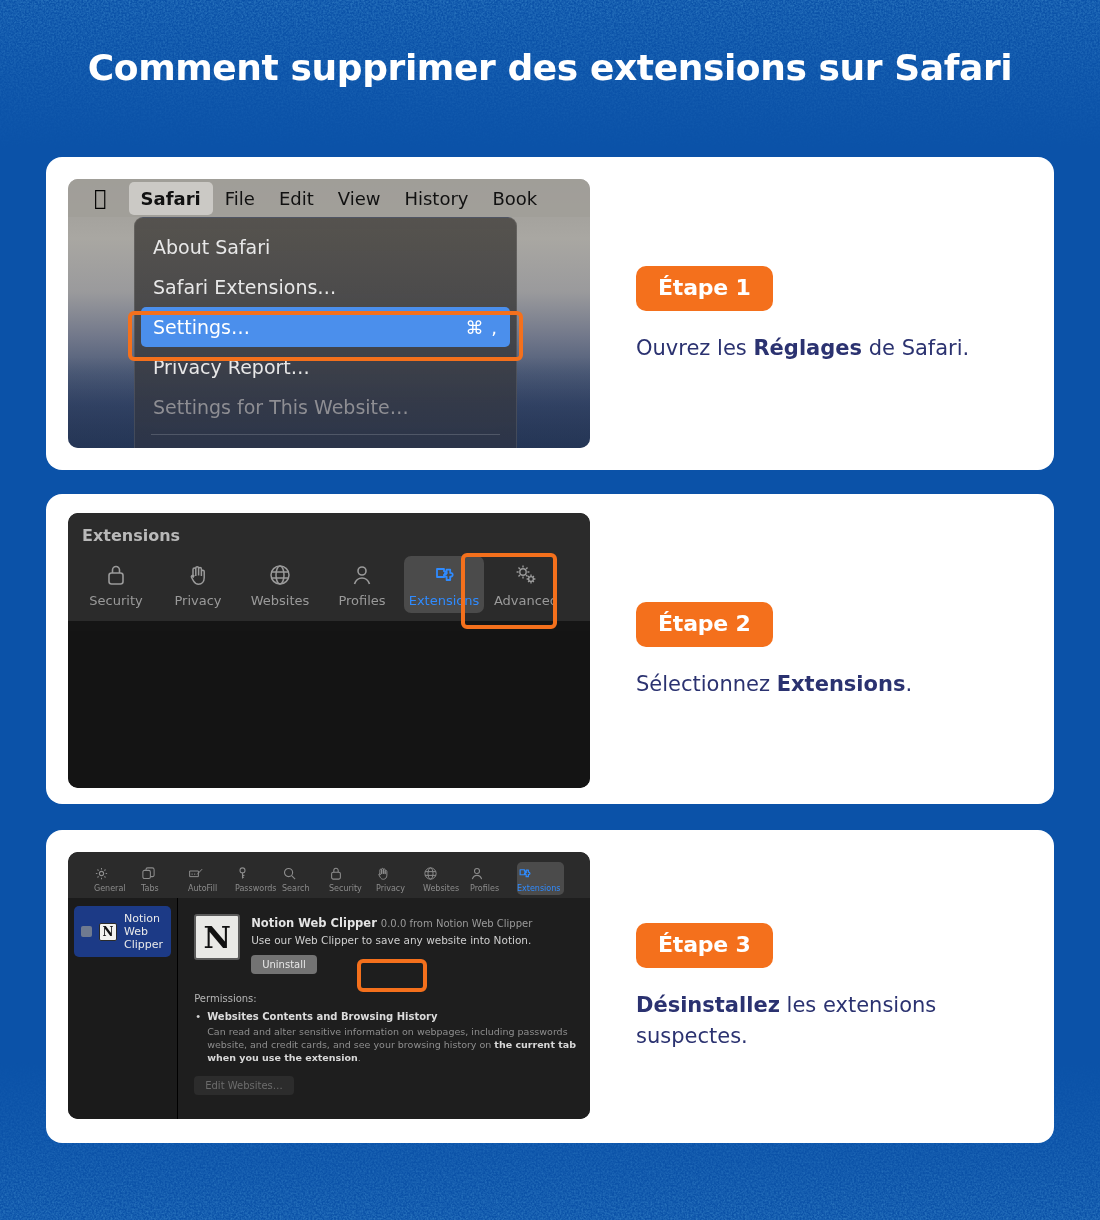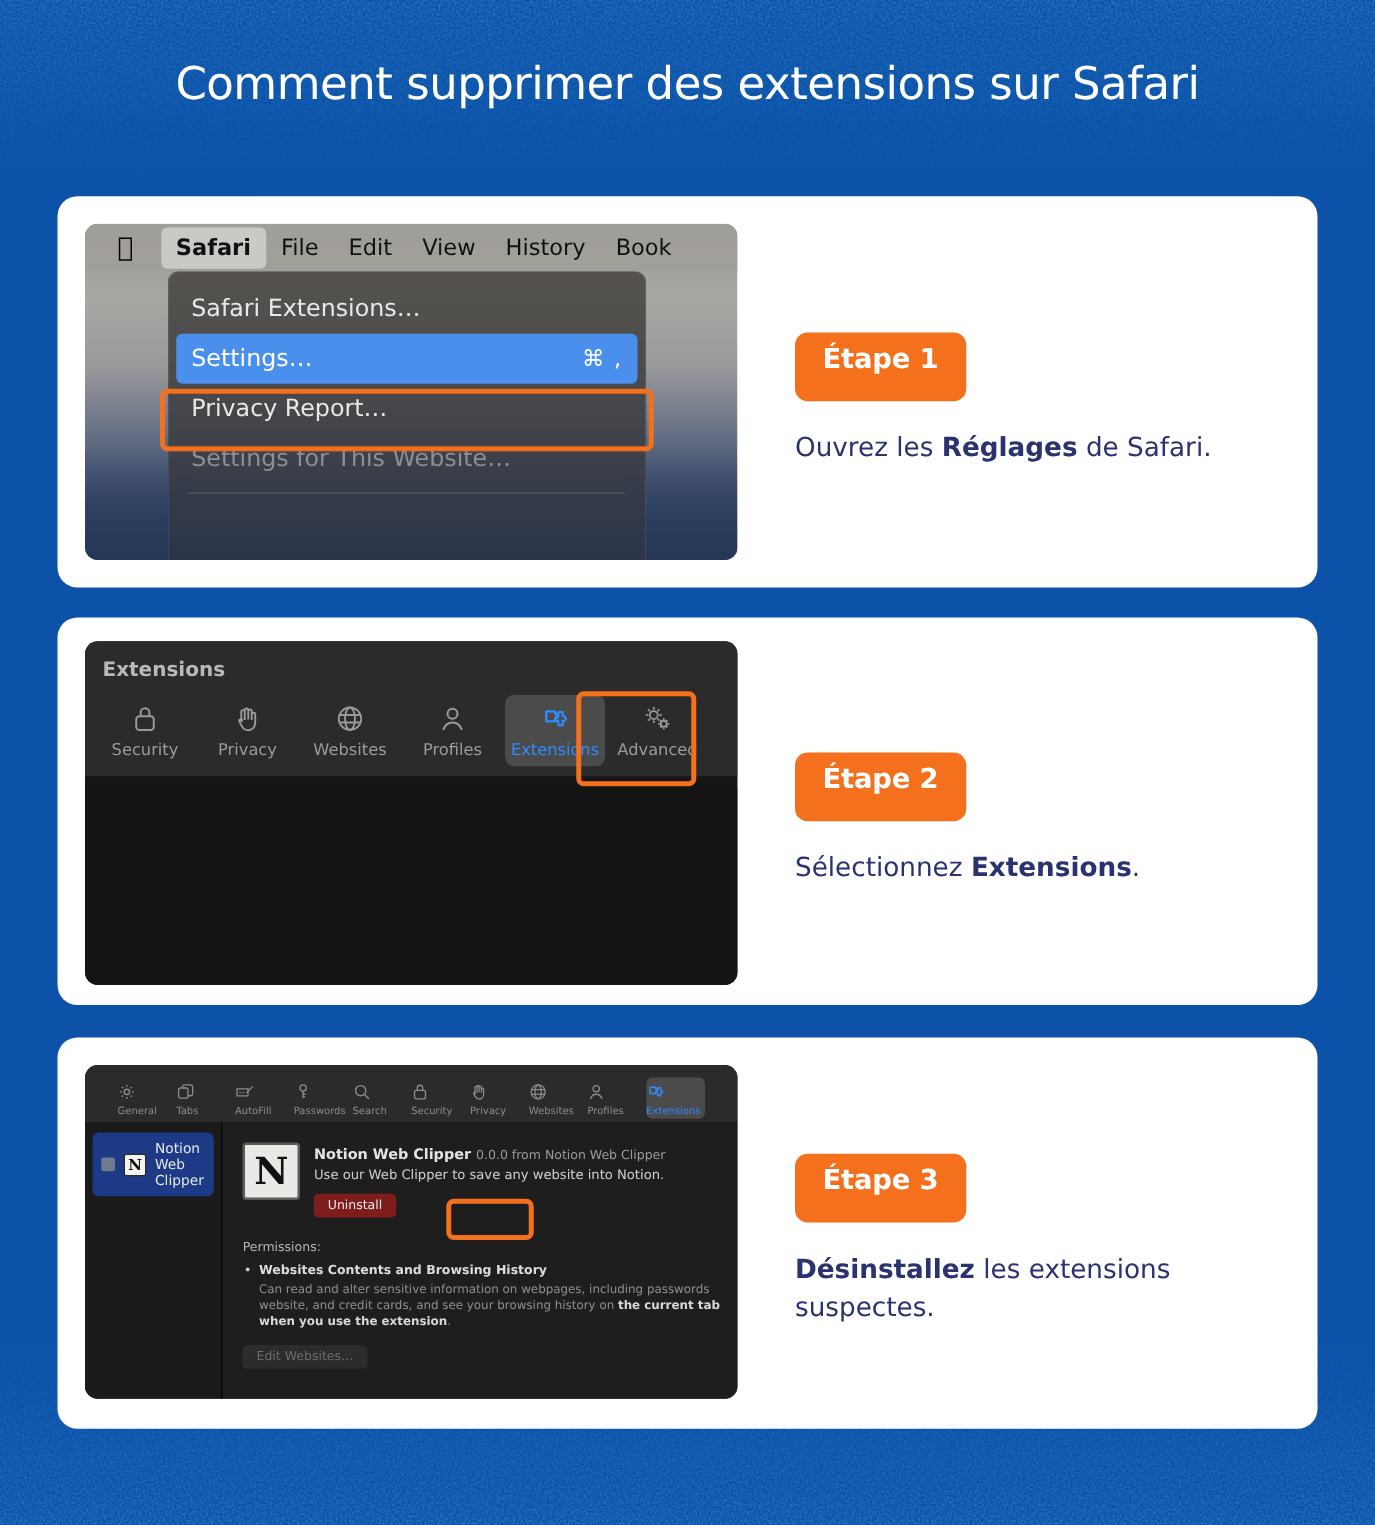--- a/index.html
+++ b/index.html
@@ -24,21 +24,21 @@
   .bg-noise.top    { top: 0;    height: 150px; }
   .bg-noise.bottom { bottom: 0; height: 160px; }
 
   
   .page-title {
     position: absolute;
     top: 47px; left: 0; width: 1100px;
     text-align: center;
     color: #ffffff;
     font-size: 36px;
-    font-weight: normal;
+    font-weight: bold;
     letter-spacing: -.4px;
     font-family: "DejaVu Sans", sans-serif;
   }
 
   
   .card {
     position: absolute;
     left: 46px; width: 1008px;
     background: #ffffff;
     border-radius: 16px;
@@ -61,21 +61,21 @@
   #step-2 { top: 602px; }
   #step-3 { top: 923px; }
 
   .step-badge {
     display: inline-block;
     background: #f4701c;
     color: #ffffff;
     font-family: "DejaVu Sans", sans-serif;
     font-size: 22px;
     font-weight: bold;
-    padding: 9px 22px 21px;
+    padding: 9px 22px 11px;
     border-radius: 10px;
     letter-spacing: -.2px;
   }
   .step-text {
     margin-top: 22px;
     color: #2b3270;
     font-size: 21px;
     line-height: 31px;
     max-width: 350px;
     font-family: "DejaVu Sans", sans-serif;
@@ -239,21 +239,21 @@
     color: #111; font-size: 30px; font-weight: bold;
     display: flex; align-items: center; justify-content: center;
     font-family: "DejaVu Serif", serif;
   }
   .ext-meta { padding-top: 2px; }
   .ext-name { color: #e4e4e4; font-size: 11.5px; font-weight: bold; font-family:"DejaVu Sans",sans-serif; }
   .ext-name .sub { font-weight: normal; color: #9a9a9a; font-size: 10px; }
   .ext-desc { color: #cfcfcf; font-size: 10.5px; margin-top: 4px; font-family:"DejaVu Sans",sans-serif; }
   .btn-uninstall {
     margin-top: 9px; display: inline-block;
-    background: #7f1d1d; color: #e8e8e8;
+    background: #737373; color: #e8e8e8;
     font-size: 10px; padding: 4px 11px; border-radius: 4px;
     font-family: "DejaVu Sans", sans-serif;
   }
   .perm-label { color: #b6b6b6; font-size: 10px; margin-top: 19px; font-family:"DejaVu Sans",sans-serif; }
   .perm-item { margin-top: 7px; padding-left: 13px; position: relative; }
   .perm-item::before {
     content: "•"; position: absolute; left: 2px; top: -1px; color: #d2d2d2; font-size: 11px;
   }
   .perm-t { color: #dcdcdc; font-size: 10px; font-weight: bold; font-family:"DejaVu Sans",sans-serif; }
   .perm-d { color: #8e8e8e; font-size: 9.5px; line-height: 13px; margin-top: 3px;
@@ -318,20 +318,23 @@
       <span class="mi active">Safari</span>
       <span class="mi">File</span>
       <span class="mi">Edit</span>
       <span class="mi">View</span>
       <span class="mi">History</span>
       <span class="mi">Book</span>
     </div>
 
     <div class="menu-panel">
       <div class="menu-row">
+        <span>About Safari</span>
+      </div>
+      <div class="menu-row">
         <span>Safari Extensions…</span>
       </div>
       <div class="menu-row hi">
         <span>Settings…</span>
         <span class="short">⌘ ,</span>
       </div>
       <div class="menu-row">
         <span>Privacy Report…</span>
       </div>
       <div class="menu-row dim">

